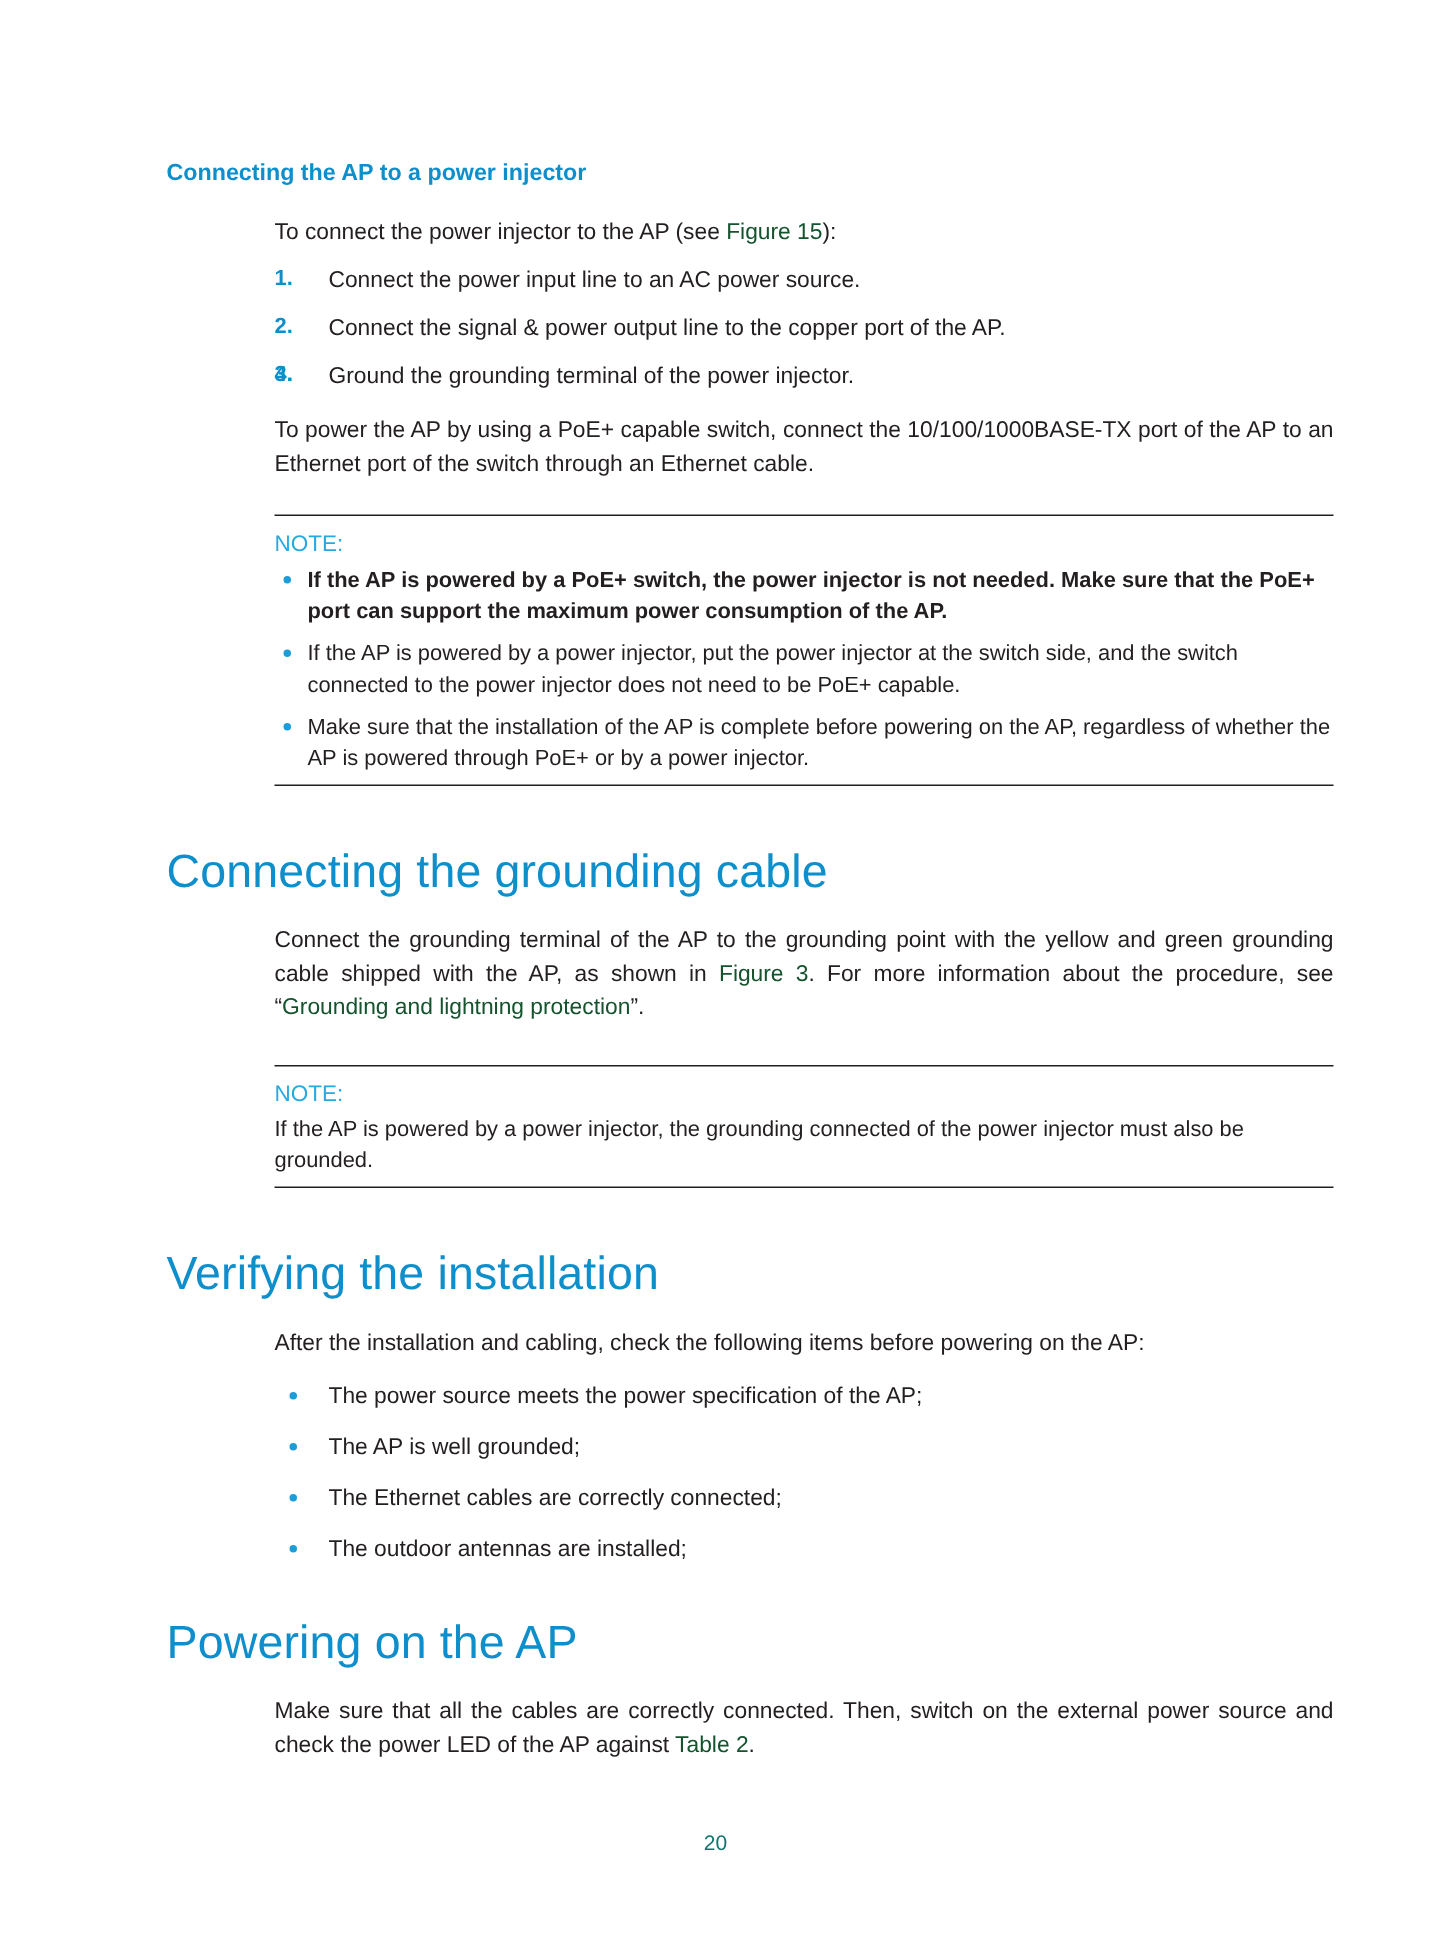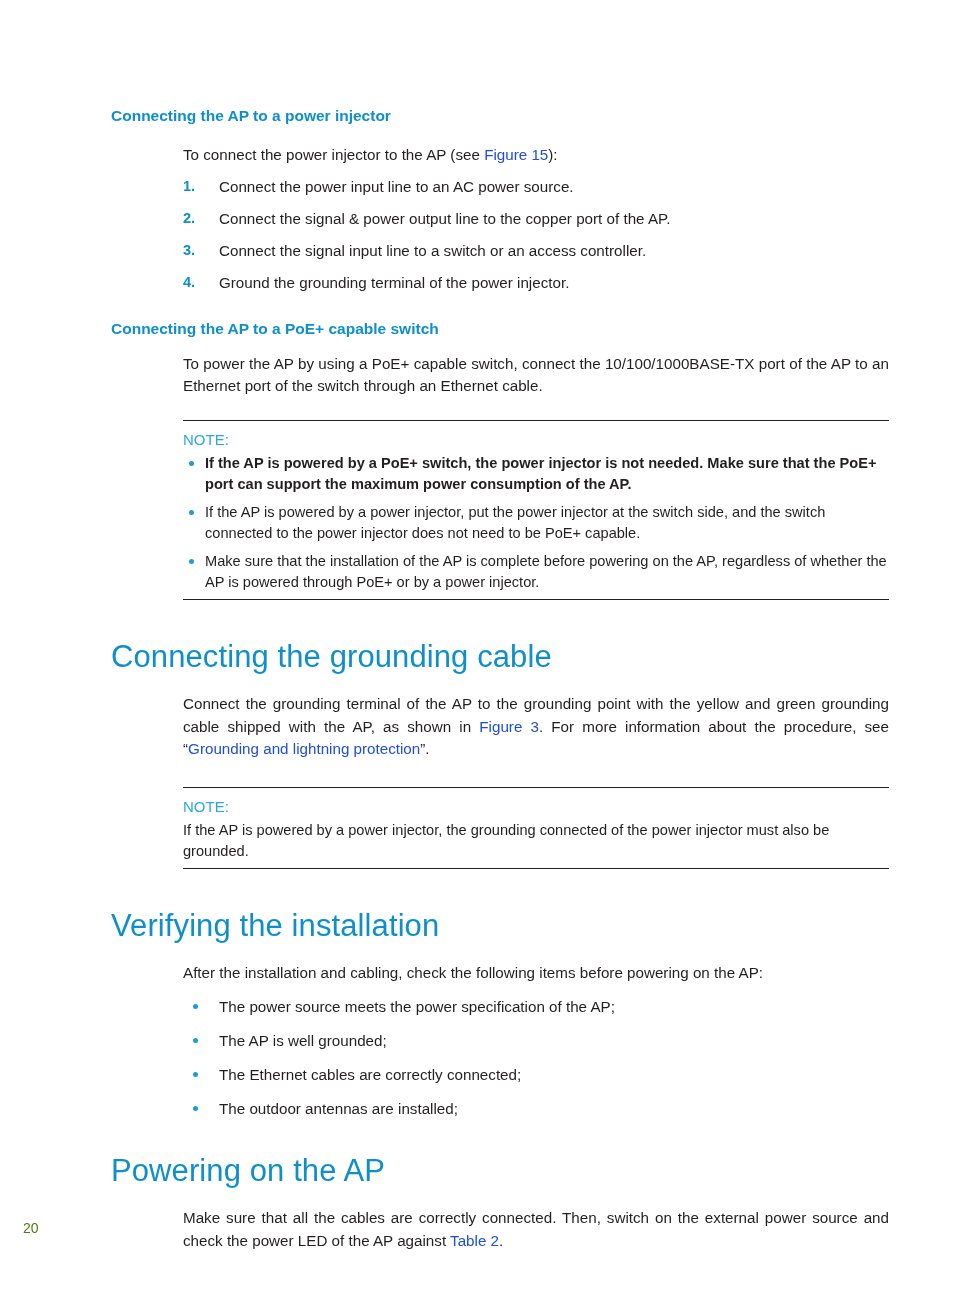--- a/index.html
+++ b/index.html
@@ -52,21 +52,21 @@
     line-height: 1.48;
     margin: 0;
     color: #231f20;
   }
   p.justify {
     text-align: justify;
   }
 
   
   .xref {
-    color: #1d4ed8;
+    color: #14532d;
   }
 
   
   ol.steps, ul.bullets {
     list-style: none;
     margin: 0;
     padding: 0;
   }
   ol.steps > li, ul.bullets > li {
     position: relative;
@@ -142,23 +142,23 @@
     border-radius: 50%;
     background: #1b9dd9;
   }
 
   
   .page-number {
     position: absolute;
     left: 0;
     right: 0;
     top: 1205px;
-    text-align: left;
+    text-align: center;
     font-size: 14px;
-    color: #4d7c0f;
+    color: #0f766e;
   }
   .mt-8  { margin-top: 8px; }
   .mt-10 { margin-top: 10px; }
   .mt-14 { margin-top: 14px; }
   .mt-18 { margin-top: 18px; }
   .mt-22 { margin-top: 22px; }
   .mt-26 { margin-top: 26px; }
   .mt-34 { margin-top: 34px; }
   .mt-40 { margin-top: 40px; }
 </style>
@@ -177,30 +177,28 @@
         <li>
           <span class="num">1.</span>
           <span>Connect the power input line to an AC power source.</span>
         </li>
         <li>
           <span class="num">2.</span>
           <span>Connect the signal &amp; power output line to the copper port of the AP.</span>
         </li>
         <li>
           <span class="num">3.</span>
-          <span>Connect the signal input line to a switch or an access controller.</span>
         </li>
         <li>
           <span class="num">4.</span>
           <span>Ground the grounding terminal of the power injector.</span>
         </li>
       </ol>
     </div>
 
-    <h3 class="h3 mt-26">Connecting the AP to a PoE+ capable switch</h3>
 
     <div class="body-indent mt-14">
       <p class="para justify">To power the AP by using a PoE+ capable switch, connect the 10/100/1000BASE-TX port of the AP to an Ethernet port of the switch through an Ethernet cable.</p>
     </div>
 
     <div class="note mt-22">
       <p class="note-label">NOTE:</p>
       <ul class="note-bullets">
         <li>
           <span class="dot"></span>

